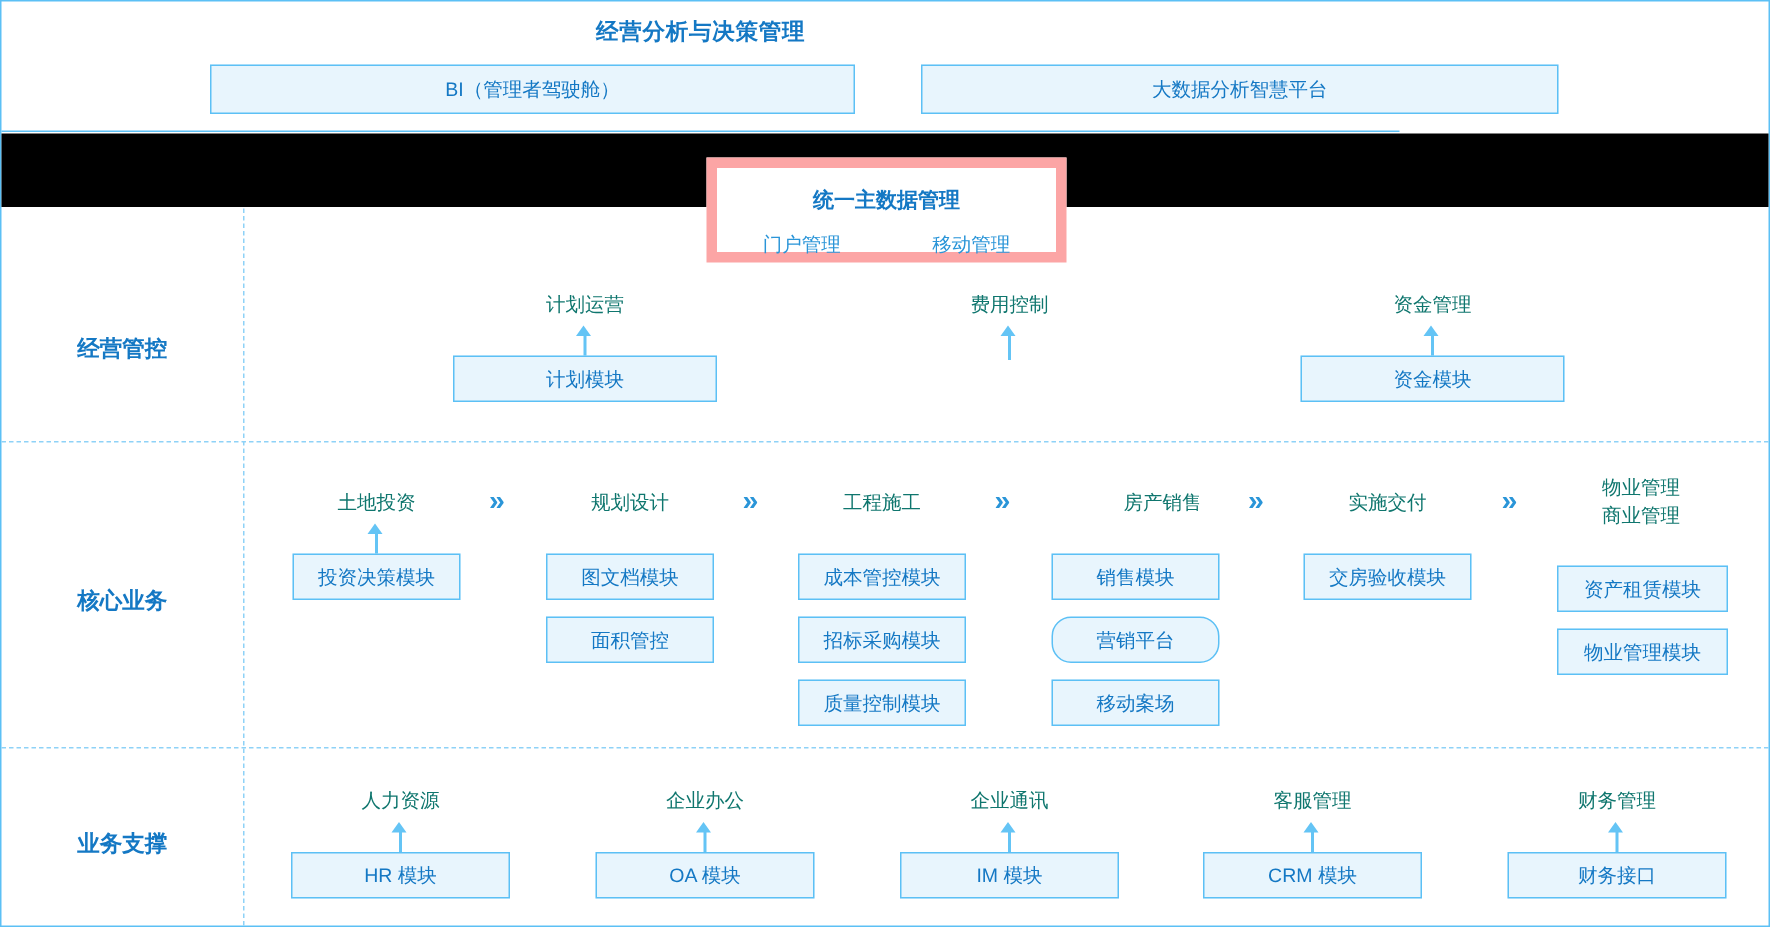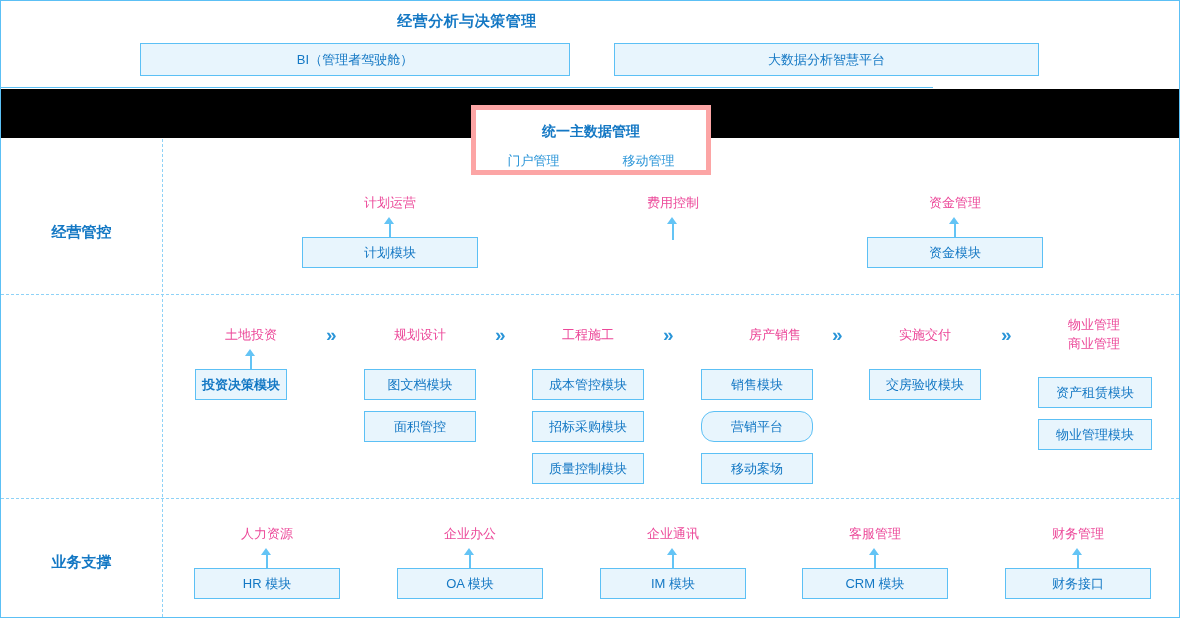--- a/index.html
+++ b/index.html
@@ -44,21 +44,21 @@
     position: absolute; left: 0; top: 88px;
     width: 1178px; height: 49px;
     background: #000000;
   }
 
   
   .mdm-card {
     position: absolute; left: 470px; top: 104px;
     width: 240px; height: 70px;
     background: #ffffff;
-    border: 5px solid #fca5a5;
+    border: 7px solid #fca5a5;
     z-index: 5;
   }
   .mdm-title {
     position: absolute; left: 0; top: 13px; width: 100%;
     text-align: center;
     font-size: 14px; font-weight: bold; color: #1478c4;
   }
   .mdm-links {
     position: absolute; left: 0; top: 42px; width: 100%;
     display: flex; justify-content: space-around;
@@ -97,21 +97,21 @@
     height: 31px;
     background: #e8f5fd;
     border: 1px solid #5cc0f5;
     display: flex; align-items: center; justify-content: center;
     font-size: 13px; color: #1478c4;
     white-space: nowrap;
   }
   .cap {
     position: absolute;
     text-align: center;
-    font-size: 13px; color: #ec4899;
+    font-size: 13px; color: #0f766e;
     white-space: nowrap;
     line-height: 19px;
   }
   
   .arrow {
     position: absolute;
     width: 11px;
   }
   .arrow .shaft {
     position: absolute; left: 5px; top: 5px;
@@ -152,20 +152,21 @@
     </div>
   </div>
 
   <div class="body-area">
 
     <div class="vdash"></div>
     <div class="hdash d1"></div>
     <div class="hdash d2"></div>
 
     <div class="row-label r1">经营管控</div>
+    <div class="row-label r2">核心业务</div>
     <div class="row-label r3">业务支撑</div>
 
     <div class="cap" style="left:329px; top:54px; width:120px;">计划运营</div>
     <div class="arrow" style="left:383px; top:78px;">
         <div class="head"></div>
         <div class="shaft"></div>
       </div>
     <div class="mbox" style="left:301px; top:98px; width:176px;">计划模块</div>
 
     <div class="cap" style="left:612px; top:54px; width:120px;">费用控制</div>
@@ -195,21 +196,21 @@
     <div class="chev" style="left:494px; top:186px;">»</div>
     <div class="chev" style="left:662px; top:186px;">»</div>
     <div class="chev" style="left:831px; top:186px;">»</div>
     <div class="chev" style="left:1000px; top:186px;">»</div>
 
     <div class="arrow" style="left:244px; top:210px;">
         <div class="head"></div>
         <div class="shaft"></div>
       </div>
 
-    <div class="mbox" style="left:194px; top:230px; width:92px;font-weight:bold;">投资决策模块</div>
+    <div class="mbox" style="left:194px; top:230px; width:112px;">投资决策模块</div>
 
     <div class="mbox" style="left:363px; top:230px; width:112px;">图文档模块</div>
     <div class="mbox" style="left:531px; top:230px; width:112px;">成本管控模块</div>
 
     <div class="mbox" style="left:363px; top:272px; width:112px;">面积管控</div>
     <div class="mbox" style="left:531px; top:272px; width:112px;">招标采购模块</div>
     <div class="mbox" style="left:531px; top:314px; width:112px;">质量控制模块</div>
 
     <div class="mbox" style="left:700px; top:230px; width:112px;">销售模块</div>
     <div class="mbox" style="left:700px; top:272px; width:112px;border-radius:13px;">营销平台</div>

